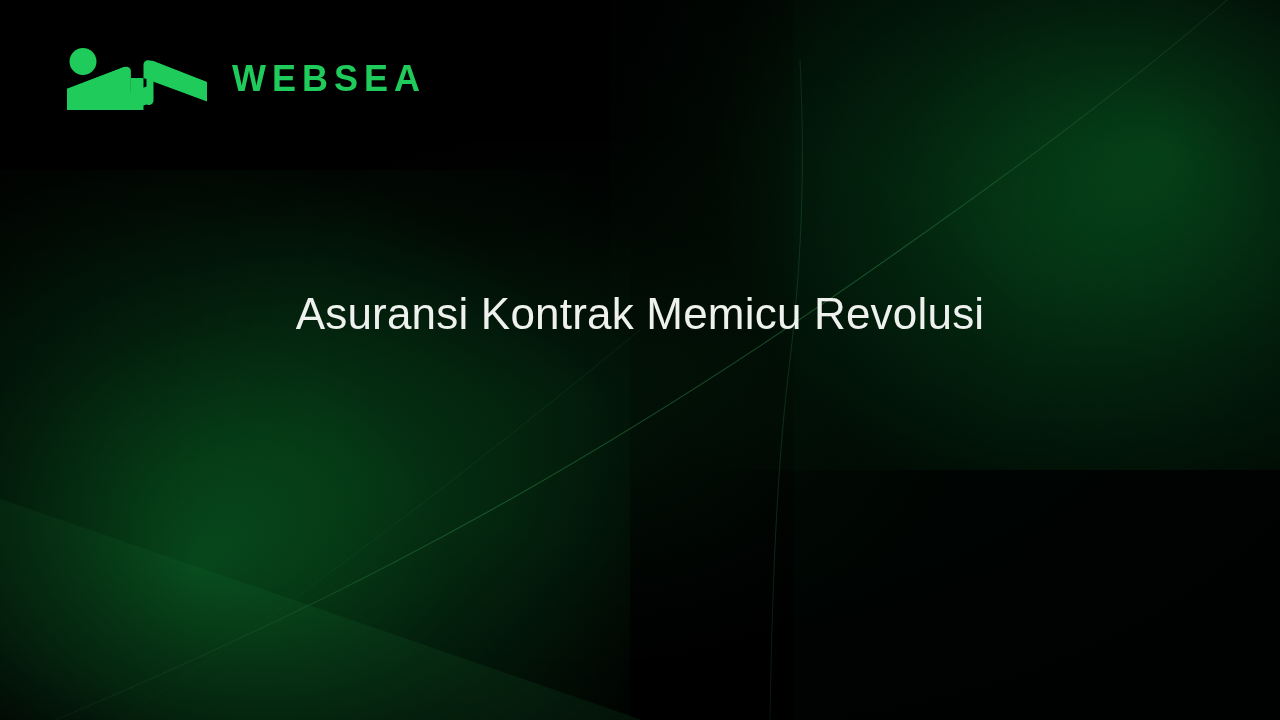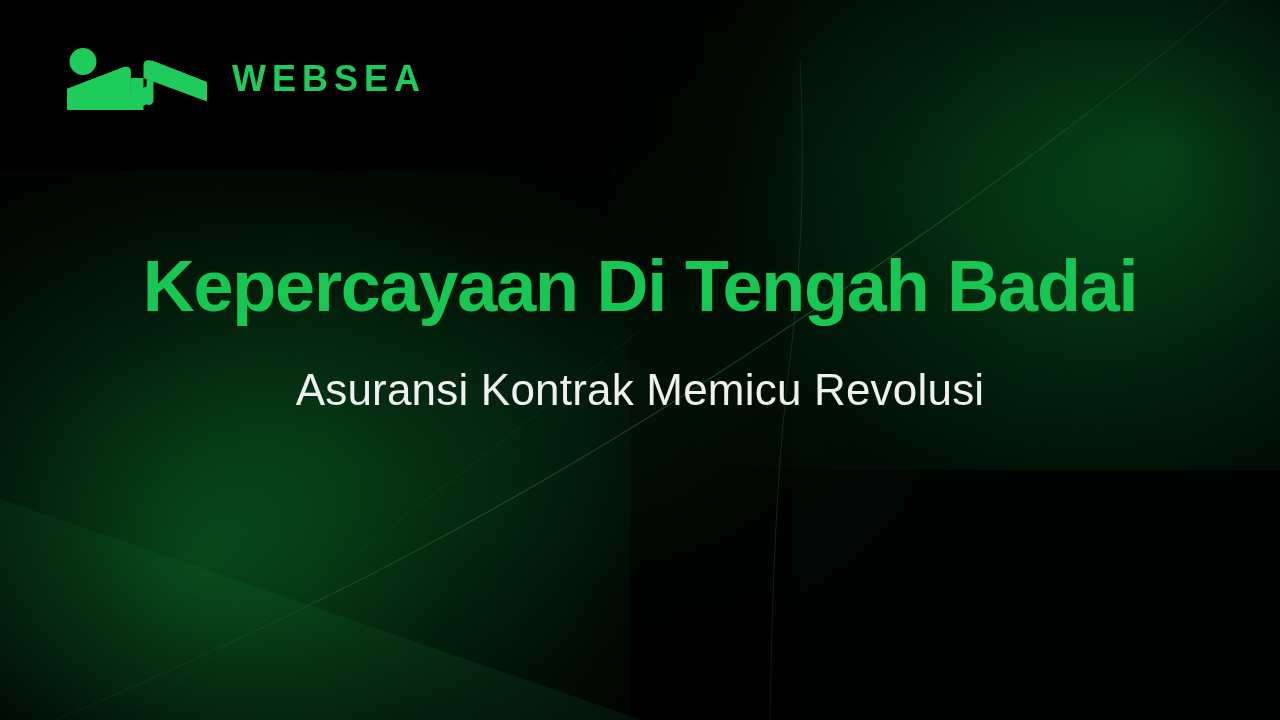--- a/index.html
+++ b/index.html
@@ -223,19 +223,18 @@
                L 3 62
                Z" fill="#1FCB5A"></path>
       <path d="M 3 40.8 L 60.5 19.0 C 63.8 17.8 66.9 19.9 66.9 23.0 L 66.9 62 L 3 62 Z" fill="#1FCB5A"></path>
       <path d="M 79.5 16.6 C 79.5 13.5 82.6 11.4 85.9 12.6 L 143 34.3 L 143 53.4 L 79.5 30.0 Z" fill="#1FCB5A"></path>
       <rect x="66.9" y="30" width="12.6" height="32" fill="#1FCB5A"></rect>
     </svg>
     <div class="logo-word" style="color:#1FCB5A">WEBSEA</div>
   </div>
 
   <div class="content">
-    <h1 class="headline" style="color:#17C653">Kepercayaan Di Tengah Badai</h1>
     <div class="subtitle">
       <span class="line" style="color:#EEF1EE">Asuransi Kontrak Memicu Revolusi</span>
     </div>
   </div>
 
 </div>
 
 </body></html>

